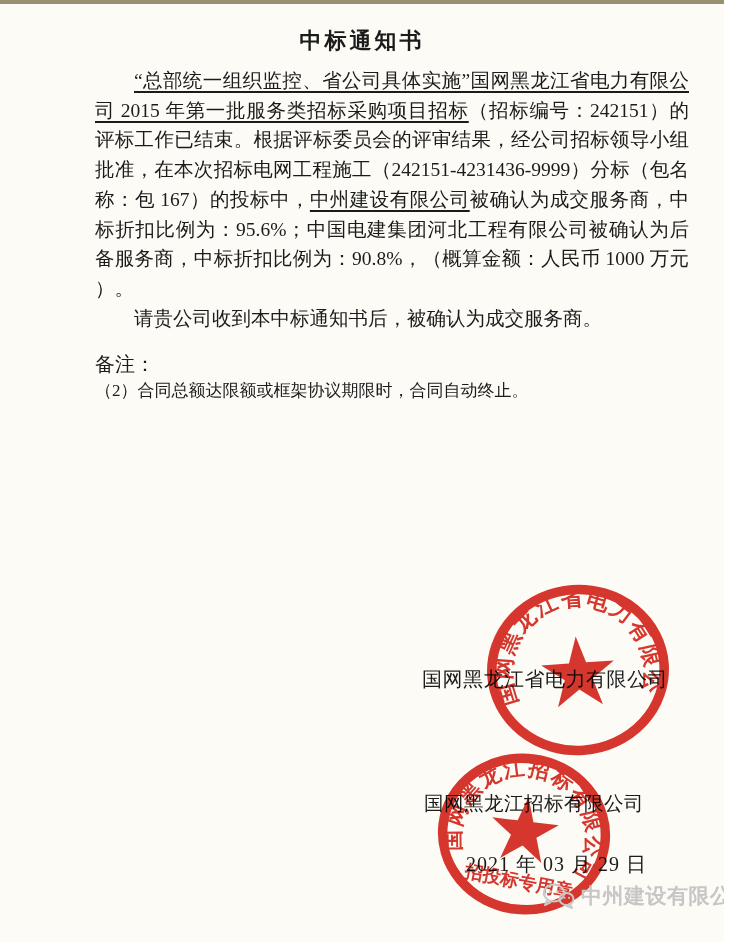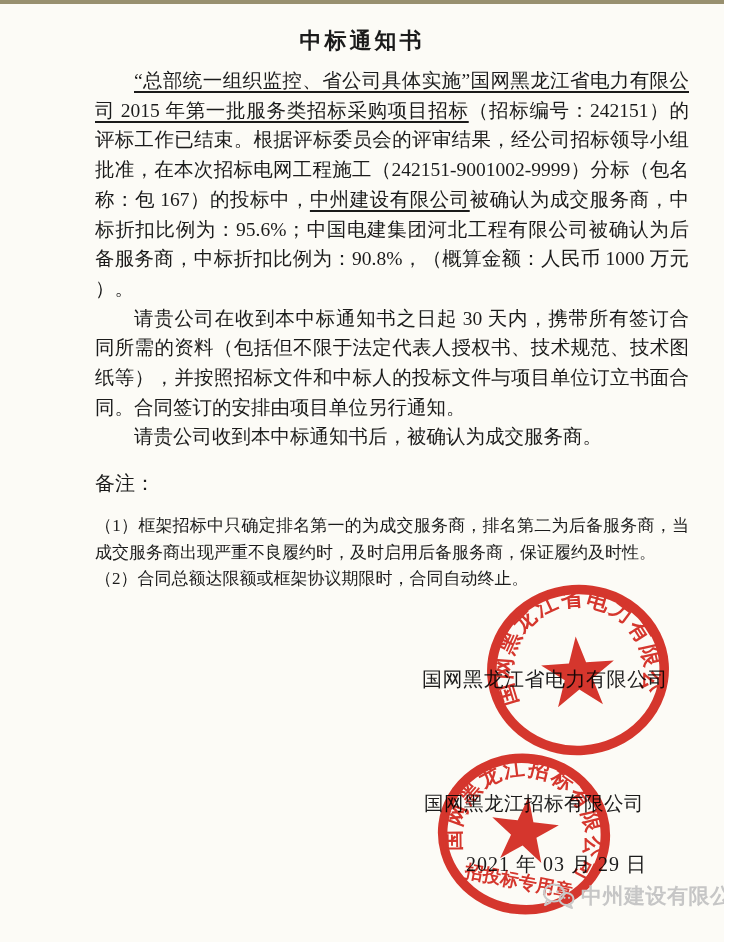--- a/index.html
+++ b/index.html
@@ -63,29 +63,27 @@
 
 <div class="page">
 
   <div class="top-bar"></div>
 
   <h1 class="doc-title">中标通知书</h1>
 
   <div class="content">
 
 
-    <p class="body-p"><span class="u">“总部统一组织监控、省公司具体实施”国网黑龙江省电力有限公司 2015 年第一批服务类招标采购项目招标</span><span>（招标编号：242151）的评标工作已结束。根据评标委员会的评审结果，经公司招标领导小组批准，在本次招标电网工程施工（242151-9001002-9999）分标（包名称：包 167）的投标中，</span><span class="u">中州建设有限公司</span><span>被确认为成交服务商，中标折扣比例为：95.6%；中国电建集团河北工程有限公司被确认为后备服务商，中标折扣比例为：90.8%，（概算金额：人民币 1000 万元 ）。</span></p>
+    <p class="body-p"><span class="u">“总部统一组织监控、省公司具体实施”国网黑龙江省电力有限公司 2015 年第一批服务类招标采购项目招标</span><span>（招标编号：242151）的评标工作已结束。根据评标委员会的评审结果，经公司招标领导小组批准，在本次招标电网工程施工（242151-4231436-9999）分标（包名称：包 167）的投标中，</span><span class="u">中州建设有限公司</span><span>被确认为成交服务商，中标折扣比例为：95.6%；中国电建集团河北工程有限公司被确认为后备服务商，中标折扣比例为：90.8%，（概算金额：人民币 1000 万元 ）。</span></p>
 
-    <p class="body-p cont">请贵公司在收到本中标通知书之日起 30 天内，携带所有签订合同所需的资料（包括但不限于法定代表人授权书、技术规范、技术图纸等），并按照招标文件和中标人的投标文件与项目单位订立书面合同。合同签订的安排由项目单位另行通知。</p>
 
     <p class="body-p cont">请贵公司收到本中标通知书后，被确认为成交服务商。</p>
 
     <div class="notes">
       <div class="notes-label">备注：</div>
-      <p class="note first">（1）框架招标中只确定排名第一的为成交服务商，排名第二为后备服务商，当成交服务商出现严重不良履约时，及时启用后备服务商，保证履约及时性。</p>
       <p class="note">（2）合同总额达限额或框架协议期限时，合同自动终止。</p>
     </div>
 
   </div>
 
   <div class="sig sig-company1">国网黑龙江省电力有限公司</div>
   <div class="sig sig-company2">国网黑龙江招标有限公司</div>
   <div class="sig sig-date">2021 年 03 月 29 日</div>
 
   <svg class="stamp stamp1" width="198" height="182" viewBox="0 0 200 190">

